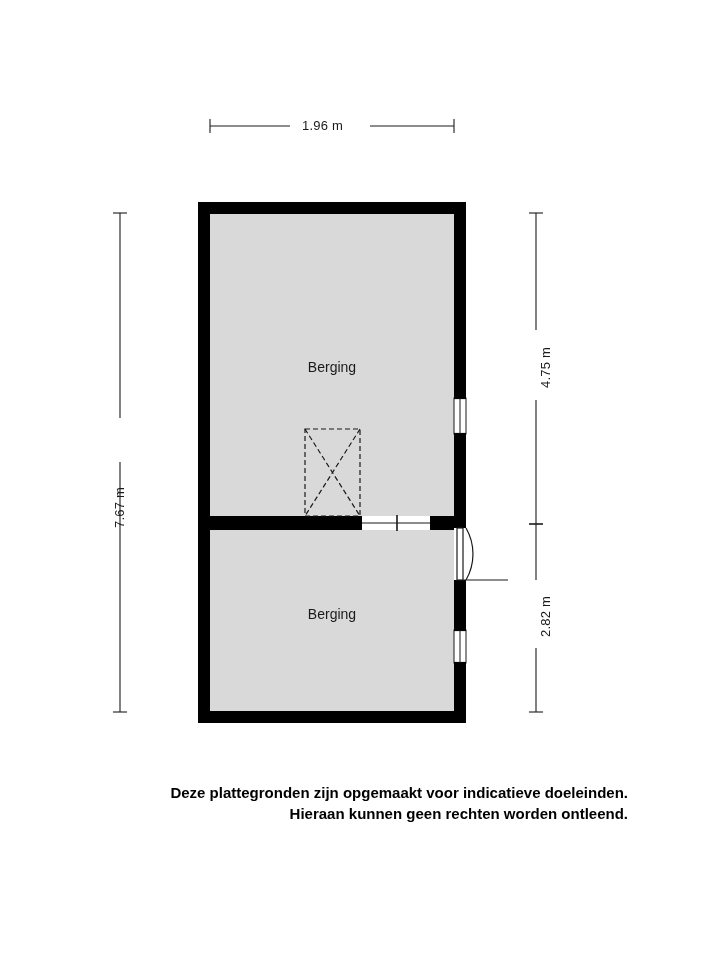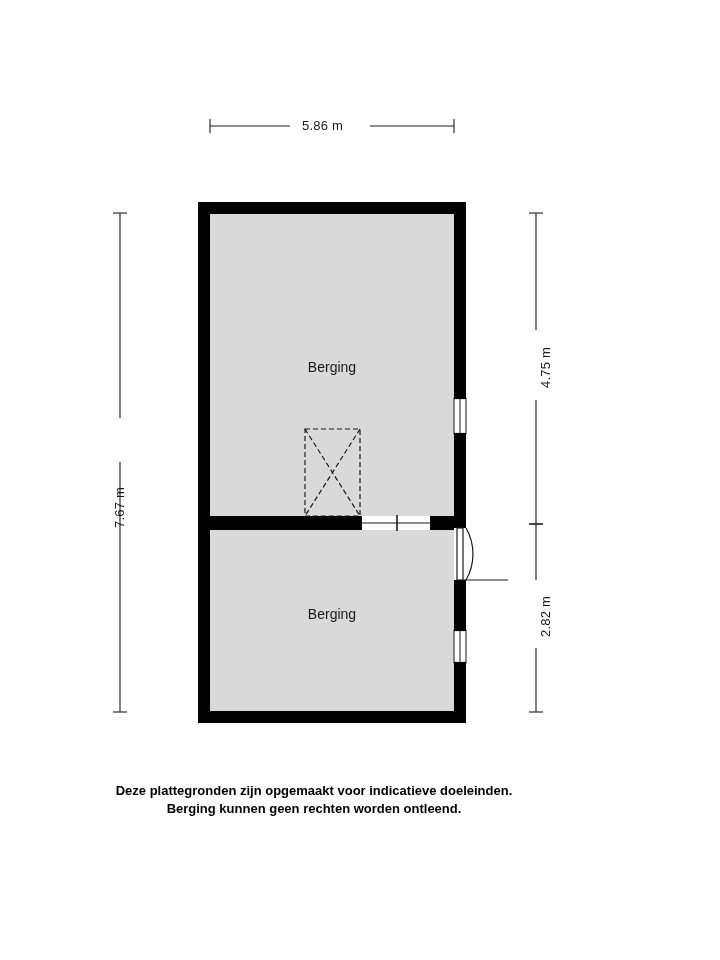--- a/index.html
+++ b/index.html
@@ -72,22 +72,22 @@
     top: 606px;
     width: 140px;
   }
 
   
   .disclaimer {
     position: absolute;
     left: 0;
     top: 782px;
     width: 628px;
-    text-align: center;
-    font-size: 13px;
+    text-align: right;
+    font-size: 15px;
     font-weight: bold;
     color: #000000;
     line-height: 1.42;
   }
   .disclaimer div { display: block; }
 </style>
 </head>
 <body>
 
 <div class="floorplan">
@@ -163,26 +163,26 @@
       <rect x="457" y="528" width="6" height="52" fill="#ffffff" stroke="#1a1a1a" stroke-width="1.2"></rect>
 
       <path d="M 466 528 A 52 52 0 0 1 466 580" fill="none" stroke="#1a1a1a" stroke-width="1.2"></path>
       <line x1="466" y1="580" x2="466" y2="528" stroke="#1a1a1a" stroke-width="0"></line>
       <line x1="463" y1="580" x2="508" y2="580" stroke="#1a1a1a" stroke-width="1.2"></line>
     </g>
 
   </svg>
 
   
-  <div class="dim-label dim-top">5.86 m</div>
+  <div class="dim-label dim-top">1.96 m</div>
   <div class="dim-label dim-left">7.67 m</div>
   <div class="dim-label dim-right-1">4.75 m</div>
   <div class="dim-label dim-right-2">2.82 m</div>
 
   <div class="room-label room-upper">Berging</div>
   <div class="room-label room-lower">Berging</div>
 
   <div class="disclaimer">
     <div>Deze plattegronden zijn opgemaakt voor indicatieve doeleinden.</div>
-    <div>Berging kunnen geen rechten worden ontleend.</div>
+    <div>Hieraan kunnen geen rechten worden ontleend.</div>
   </div>
 
 </div>
 
 </body></html>

